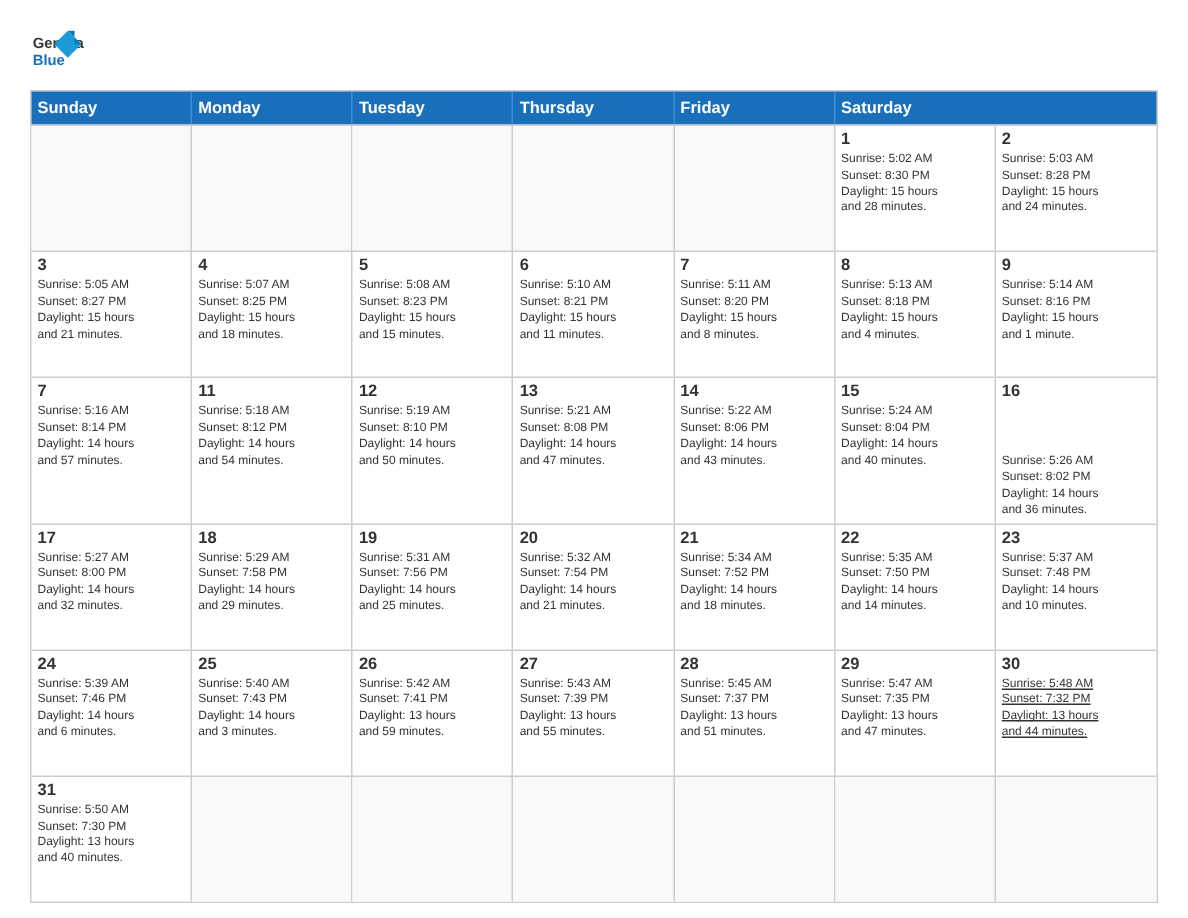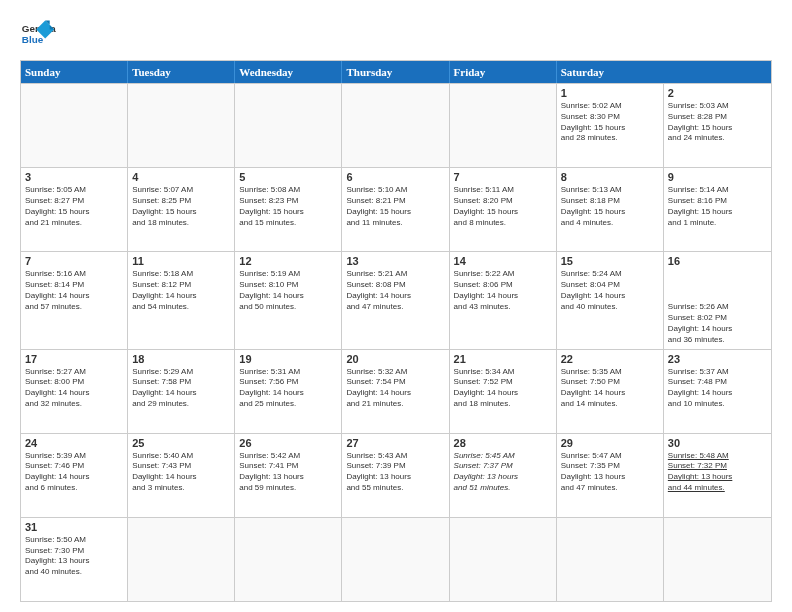--- a/index.html
+++ b/index.html
@@ -55,21 +55,20 @@
       grid-template-columns: repeat(7, 1fr);
       background: #1a6fbd;
     }
     .cal-header-cell {
       color: #fff;
       font-size: 11px;
       font-weight: bold;
       padding: 5px 4px;
       text-align: left;
       border-right: 1px solid #3a8fd8;
-      font-family: Liberation Serif, serif;
     }
     .cal-header-cell:last-child { border-right: none; }
     .cal-body {
       flex: 1;
       display: flex;
       flex-direction: column;
     }
     .cal-row {
       display: grid;
       grid-template-columns: repeat(7, 1fr);
@@ -114,22 +113,22 @@
     </div>
     <div class="title-block">
       <div class="month-title"></div>
       <div class="location"></div>
     </div>
   </div>
 
   <div class="calendar">
     <div class="cal-header-row">
     <div class="cal-header-cell">Sunday</div>
+        <div class="cal-header-cell">Monday</div>
         <div class="cal-header-cell">Tuesday</div>
-        <div class="cal-header-cell">Wednesday</div>
         <div class="cal-header-cell">Thursday</div>
         <div class="cal-header-cell">Friday</div>
         <div class="cal-header-cell">Saturday</div>
       </div>
     <div class="cal-body">
     <div class="cal-row">
           <div class="cal-cell empty"></div>
           <div class="cal-cell empty"></div>
           <div class="cal-cell empty"></div>
           <div class="cal-cell empty"></div>
@@ -326,21 +325,21 @@
           </div>
           <div class="cal-cell">
             <span class="day-num">27</span>
             <div class="day-info" style="white-space: pre-line;">Sunrise: 5:43 AM
 Sunset: 7:39 PM
 Daylight: 13 hours
 and 55 minutes.</div>
           </div>
           <div class="cal-cell">
             <span class="day-num">28</span>
-            <div class="day-info" style="white-space: pre-line; font-style: italic;">Sunrise: 5:45 AM
+            <div class="day-info" style="white-space: pre-line;">Sunrise: 5:45 AM
 Sunset: 7:37 PM
 Daylight: 13 hours
 and 51 minutes.</div>
           </div>
           <div class="cal-cell">
             <span class="day-num">29</span>
             <div class="day-info" style="white-space: pre-line;">Sunrise: 5:47 AM
 Sunset: 7:35 PM
 Daylight: 13 hours
 and 47 minutes.</div>

